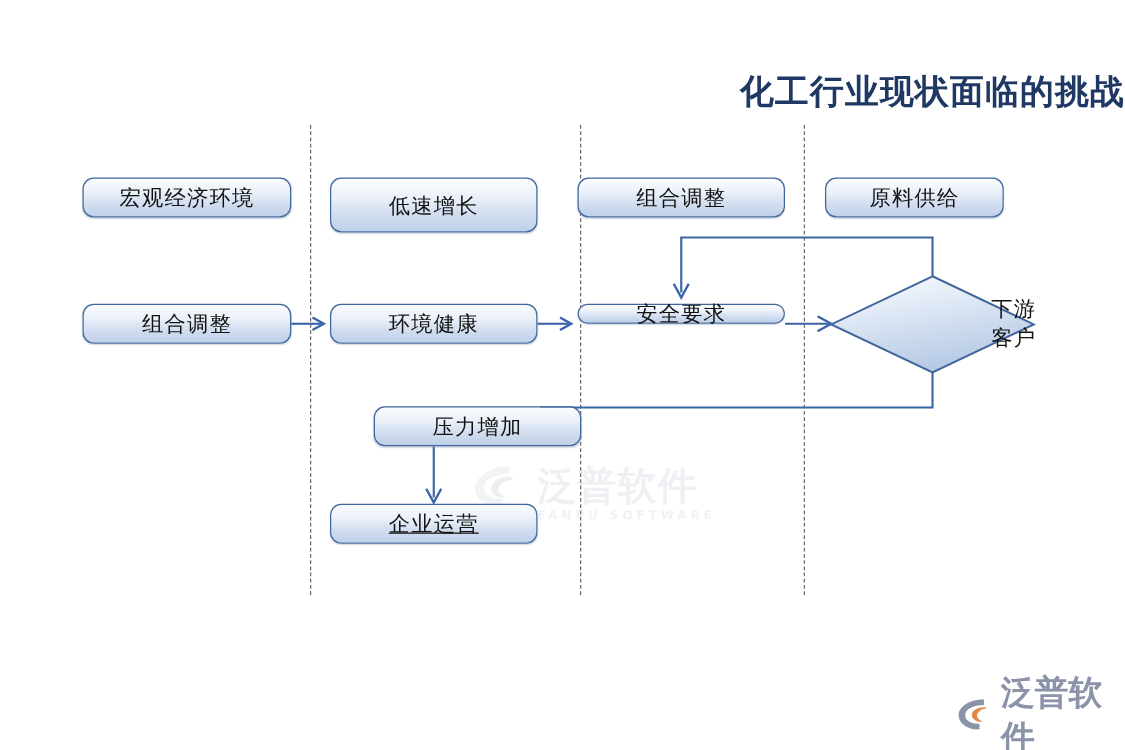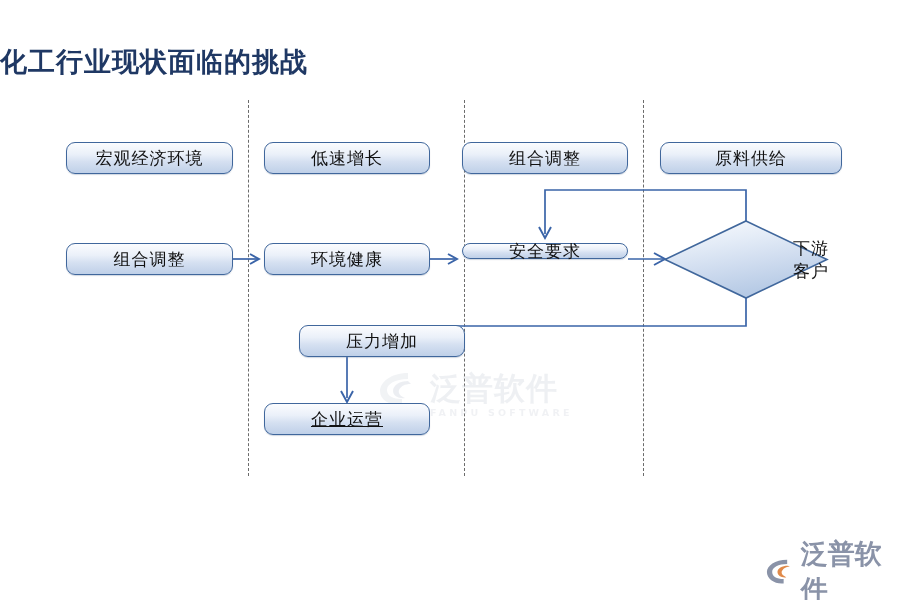--- a/index.html
+++ b/index.html
@@ -15,23 +15,23 @@
     width: 900px;
     height: 600px;
     background: #ffffff;
     overflow: hidden;
   }
 
   
   .title {
     position: absolute;
     left: 0;
-    top: 44px;
+    top: 55px;
     width: 900px;
-    text-align: left;
+    text-align: right;
     font-size: 27px;
     font-weight: bold;
     color: #1f3864;
     letter-spacing: 1px;
     white-space: nowrap;
   }
 
   
   .vdash {
     position: absolute;
@@ -187,29 +187,29 @@
     <path class="conn" d="M746 298 L 746 326 L 432 326"></path>
 
     <path class="conn" d="M347 357 L 347 398"></path>
     <path class="arrowhead" d="M341 391 L 347 402 L 353 391"></path>
   </svg>
 
   <div class="node" style="left:66px; top:142px; width:167px; height:32px;">
     <span>宏观经济环境</span>
   </div>
 
-  <div class="node" style="left:264px; top:142px; width:166px; height:32px;">
+  <div class="node" style="left:264px; top:142px; width:166px; height:44px;">
     <span>低速增长</span>
   </div>
 
   <div class="node" style="left:462px; top:142px; width:166px; height:32px;">
     <span>组合调整</span>
   </div>
 
-  <div class="node" style="left:660px; top:142px; width:182px; height:32px;">
+  <div class="node" style="left:660px; top:142px; width:143px; height:32px;">
     <span>原料供给</span>
   </div>
 
   <div class="node" style="left:66px; top:243px; width:167px; height:32px;">
     <span>组合调整</span>
   </div>
 
   <div class="node" style="left:264px; top:243px; width:166px; height:32px;">
     <span>环境健康</span>
   </div>

